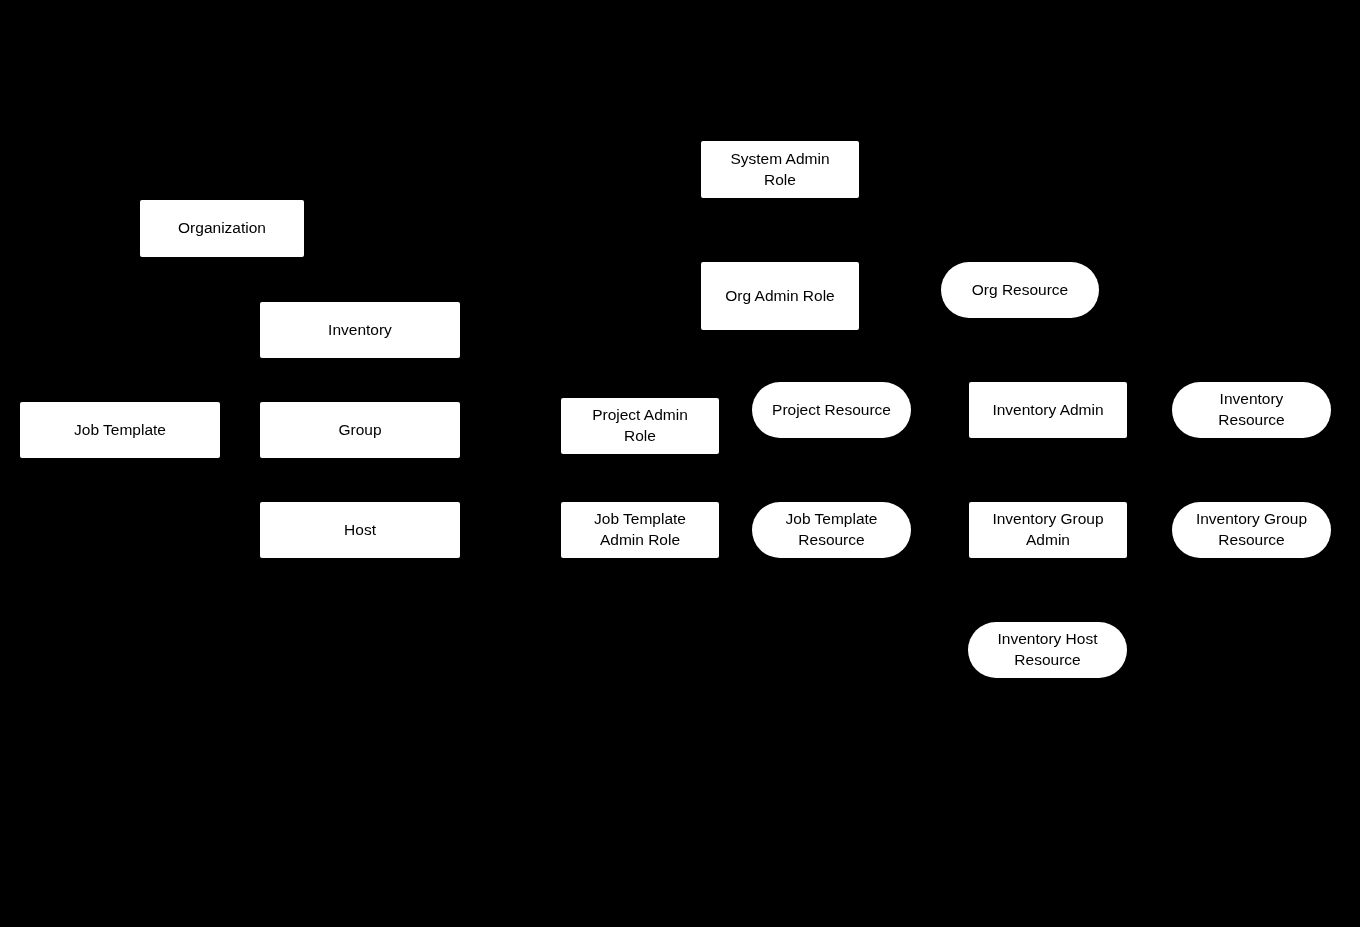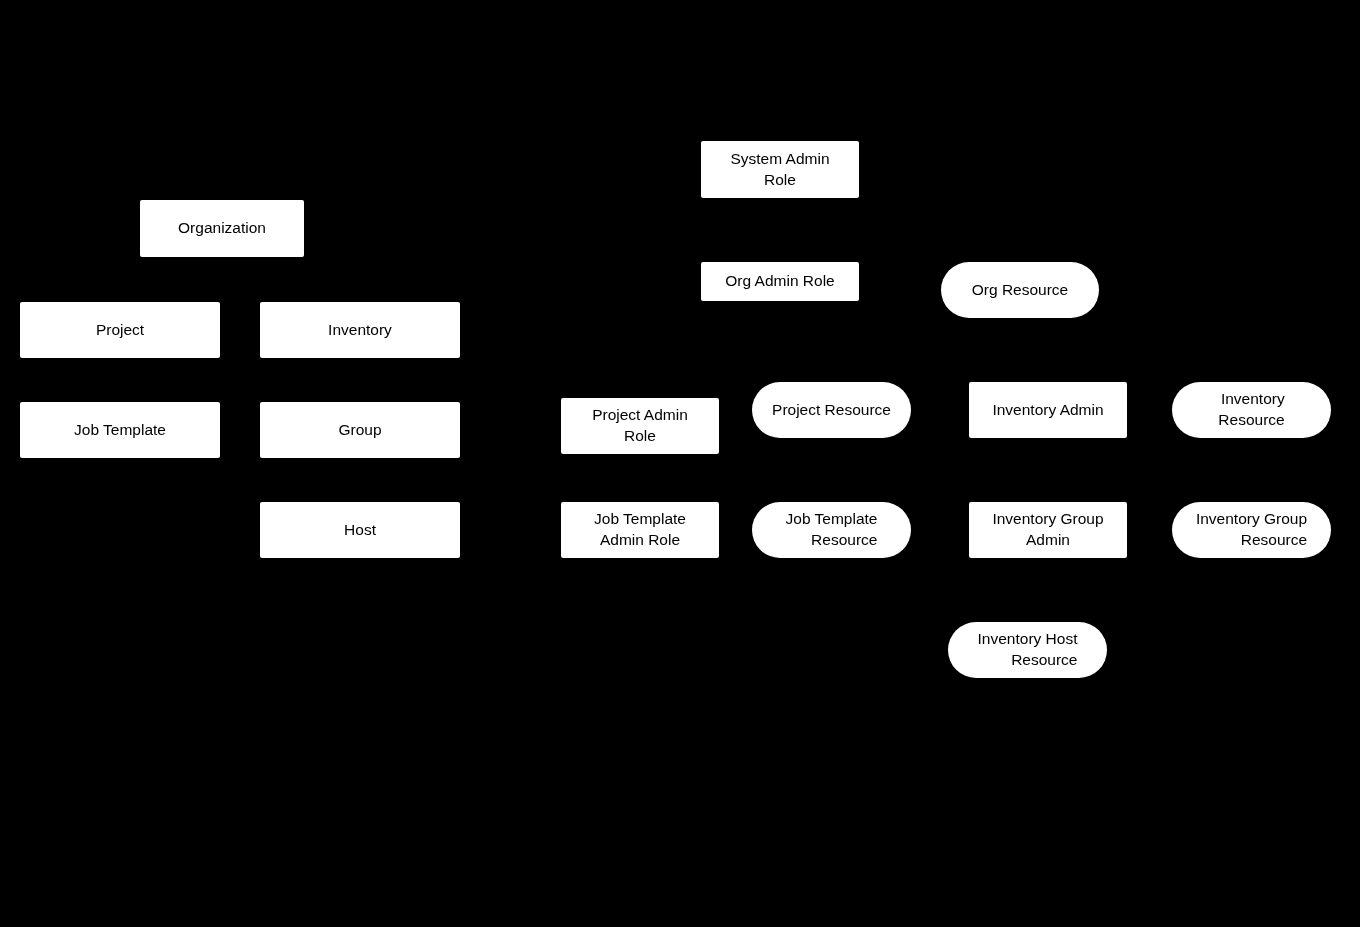--- a/index.html
+++ b/index.html
@@ -26,54 +26,50 @@
     font-size: 15.5px;
     line-height: 1.35;
     box-sizing: border-box;
     padding: 2px 8px;
   }
   .node.rect {
     border-radius: 2px;
   }
   .node.pill {
     border-radius: 999px;
-    text-align: right;
   }
   .node span {
     display: block;
     white-space: pre-line;
   }
 </style>
 </head>
 <body>
 
 <div id="canvas">
     <div class="node rect" style="left: 140px; top: 200px; width: 164px; height: 57px; background: rgb(255, 255, 255); color: rgb(0, 0, 0);">
       <span>Organization</span>
-    </div>
-    <div class="node rect" style="left: 20px; top: 302px; width: 200px; height: 56px; background: rgb(255, 255, 255); color: rgb(0, 0, 0);">
-      <span>Project</span>
     </div>
     <div class="node rect" style="left: 260px; top: 302px; width: 200px; height: 56px; background: rgb(255, 255, 255); color: rgb(0, 0, 0);">
       <span>Inventory</span>
     </div>
     <div class="node rect" style="left: 20px; top: 402px; width: 200px; height: 56px; background: rgb(255, 255, 255); color: rgb(0, 0, 0);">
       <span>Job Template</span>
     </div>
     <div class="node rect" style="left: 260px; top: 502px; width: 200px; height: 56px; background: rgb(255, 255, 255); color: rgb(0, 0, 0);">
       <span>Host</span>
     </div>
     <div class="node rect" style="left: 260px; top: 402px; width: 200px; height: 56px; background: rgb(255, 255, 255); color: rgb(0, 0, 0);">
       <span>Group</span>
     </div>
     <div class="node rect" style="left: 701px; top: 141px; width: 158px; height: 57px; background: rgb(255, 255, 255); color: rgb(0, 0, 0);">
       <span>System Admin
 Role</span>
     </div>
-    <div class="node rect" style="left: 701px; top: 262px; width: 158px; height: 39px; background: rgb(255, 255, 255); color: rgb(0, 0, 0);">
+    <div class="node rect" style="left: 701px; top: 262px; width: 158px; height: 68px; background: rgb(255, 255, 255); color: rgb(0, 0, 0);">
       <span>Org Admin Role</span>
     </div>
     <div class="node pill" style="left: 941px; top: 262px; width: 158px; height: 56px; background: rgb(255, 255, 255); color: rgb(0, 0, 0);">
       <span>Org Resource</span>
     </div>
     <div class="node rect" style="left: 561px; top: 398px; width: 158px; height: 56px; background: rgb(255, 255, 255); color: rgb(0, 0, 0);">
       <span>Project Admin
 Role</span>
     </div>
     <div class="node pill" style="left: 752px; top: 382px; width: 159px; height: 56px; background: rgb(255, 255, 255); color: rgb(0, 0, 0);">
@@ -95,17 +91,17 @@
 Resource</span>
     </div>
     <div class="node rect" style="left: 969px; top: 502px; width: 158px; height: 56px; background: rgb(255, 255, 255); color: rgb(0, 0, 0);">
       <span>Inventory Group
 Admin</span>
     </div>
     <div class="node pill" style="left: 1172px; top: 502px; width: 159px; height: 56px; background: rgb(255, 255, 255); color: rgb(0, 0, 0);">
       <span>Inventory Group
 Resource</span>
     </div>
-    <div class="node pill" style="left: 948px; top: 622px; width: 159px; height: 56px; background: rgb(255, 255, 255); color: rgb(0, 0, 0);">
+    <div class="node pill" style="left: 968px; top: 622px; width: 159px; height: 56px; background: rgb(255, 255, 255); color: rgb(0, 0, 0);">
       <span>Inventory Host
 Resource</span>
     </div>
   </div>
 
 </body></html>

